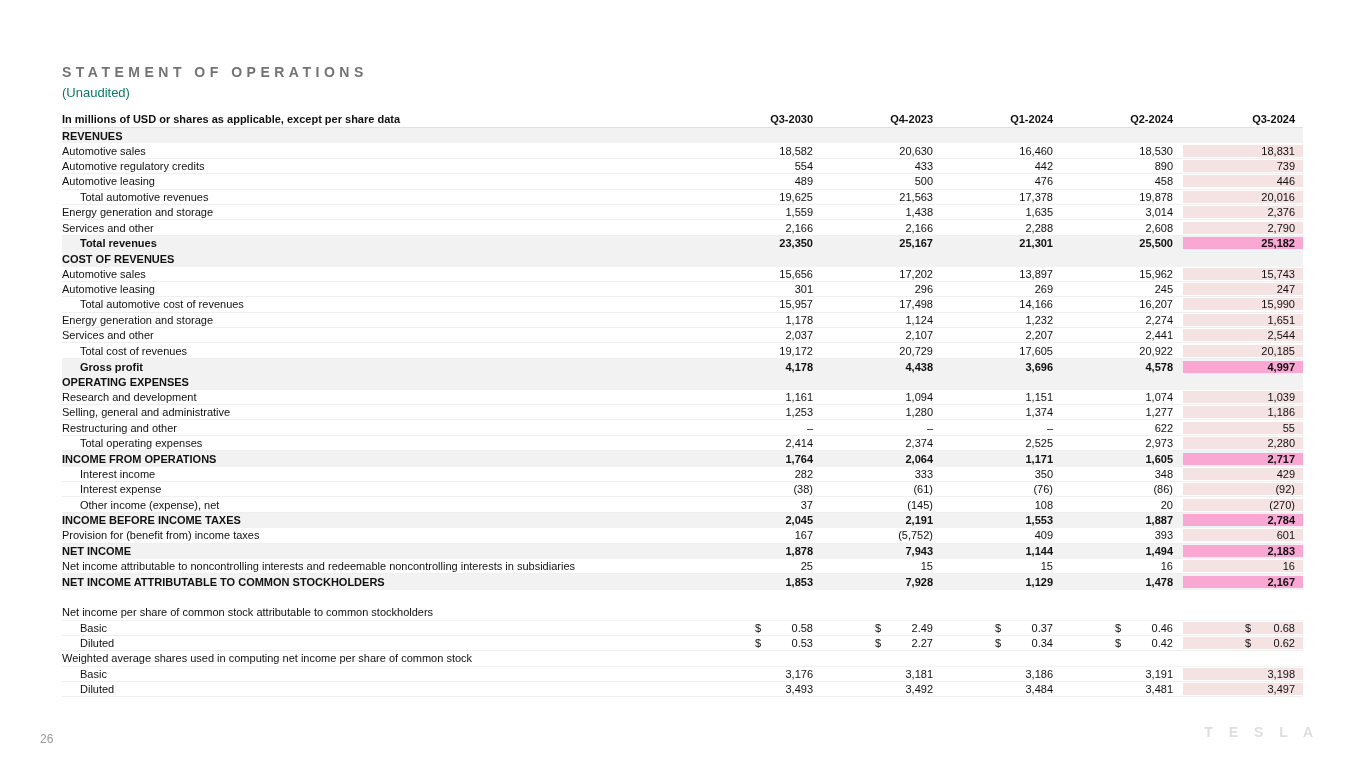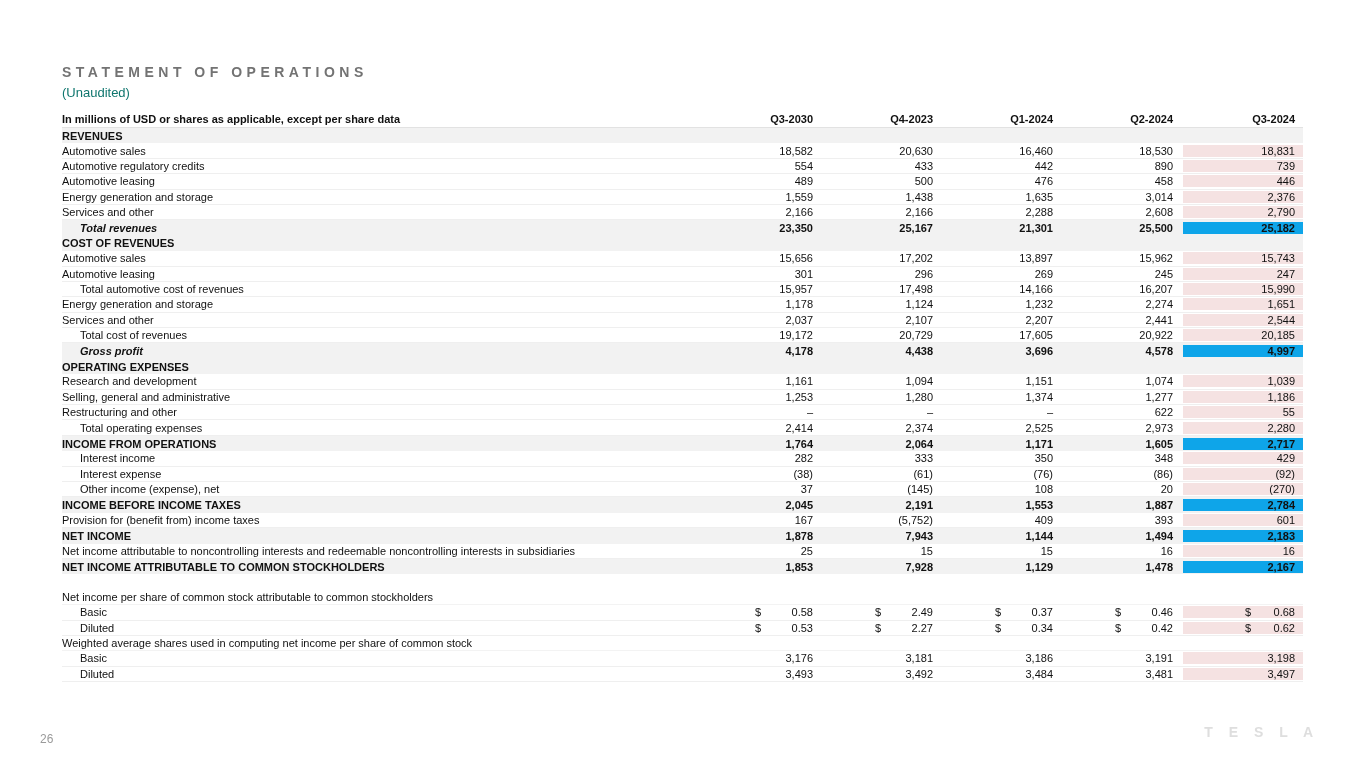--- a/index.html
+++ b/index.html
@@ -26,30 +26,30 @@
   .label-cell { flex:1; white-space:nowrap; overflow:visible; }
   .num {
     width:120px; display:flex; justify-content:flex-end; align-items:center;
     white-space:nowrap;
   }
   .num.last { margin-left:10px; padding-right:8px; }
 
   
   .r-section  { background:#f2f2f2; font-weight:bold; border-bottom:none; }
   .r-total    { background:#f2f2f2; font-weight:bold; border-bottom:none; }
-  .r-total .label-cell { padding-left:18px;font-style:italic; }
+  .r-total .label-cell { padding-left:18px; }
   .r-band     { background:#f2f2f2; font-weight:bold; border-bottom:none; }
   .r-sub .label-cell    { padding-left:18px; }
   .r-indent .label-cell { padding-left:18px; }
   .r-spacer   { border-bottom:none; }
   .r-label    { border-bottom:1px solid #f3f3f3; }
 
   
   .row .num.last, .thead-spacer { background:#f5e2e2; }
-  .r-section .num.last, .r-total .num.last, .r-band .num.last { background:#0ea5e9; }
+  .r-section .num.last, .r-total .num.last, .r-band .num.last { background:#f9a8d4; }
   .thead .num.last { background:transparent; }
 
   .cur { margin-right:auto; padding-left:62px; }
 
   .page-number {
     position:absolute; left:40px; bottom:22px;
     font-size:12px; color:#9a9a9a;
   }
   .brand {
     position:absolute; right:46px; bottom:28px;
@@ -98,20 +98,28 @@
           <div class="num last">739</div>
         </div>
         <div class="row r-item">
           <div class="label-cell">Automotive leasing</div>
           <div class="num">489</div>
           <div class="num">500</div>
           <div class="num">476</div>
           <div class="num">458</div>
           <div class="num last">446</div>
         </div>
+        <div class="row r-sub">
+          <div class="label-cell">Total automotive revenues</div>
+          <div class="num">19,625</div>
+          <div class="num">21,563</div>
+          <div class="num">17,378</div>
+          <div class="num">19,878</div>
+          <div class="num last">20,016</div>
+        </div>
         <div class="row r-item">
           <div class="label-cell">Energy generation and storage</div>
           <div class="num">1,559</div>
           <div class="num">1,438</div>
           <div class="num">1,635</div>
           <div class="num">3,014</div>
           <div class="num last">2,376</div>
         </div>
         <div class="row r-item">
           <div class="label-cell">Services and other</div>

